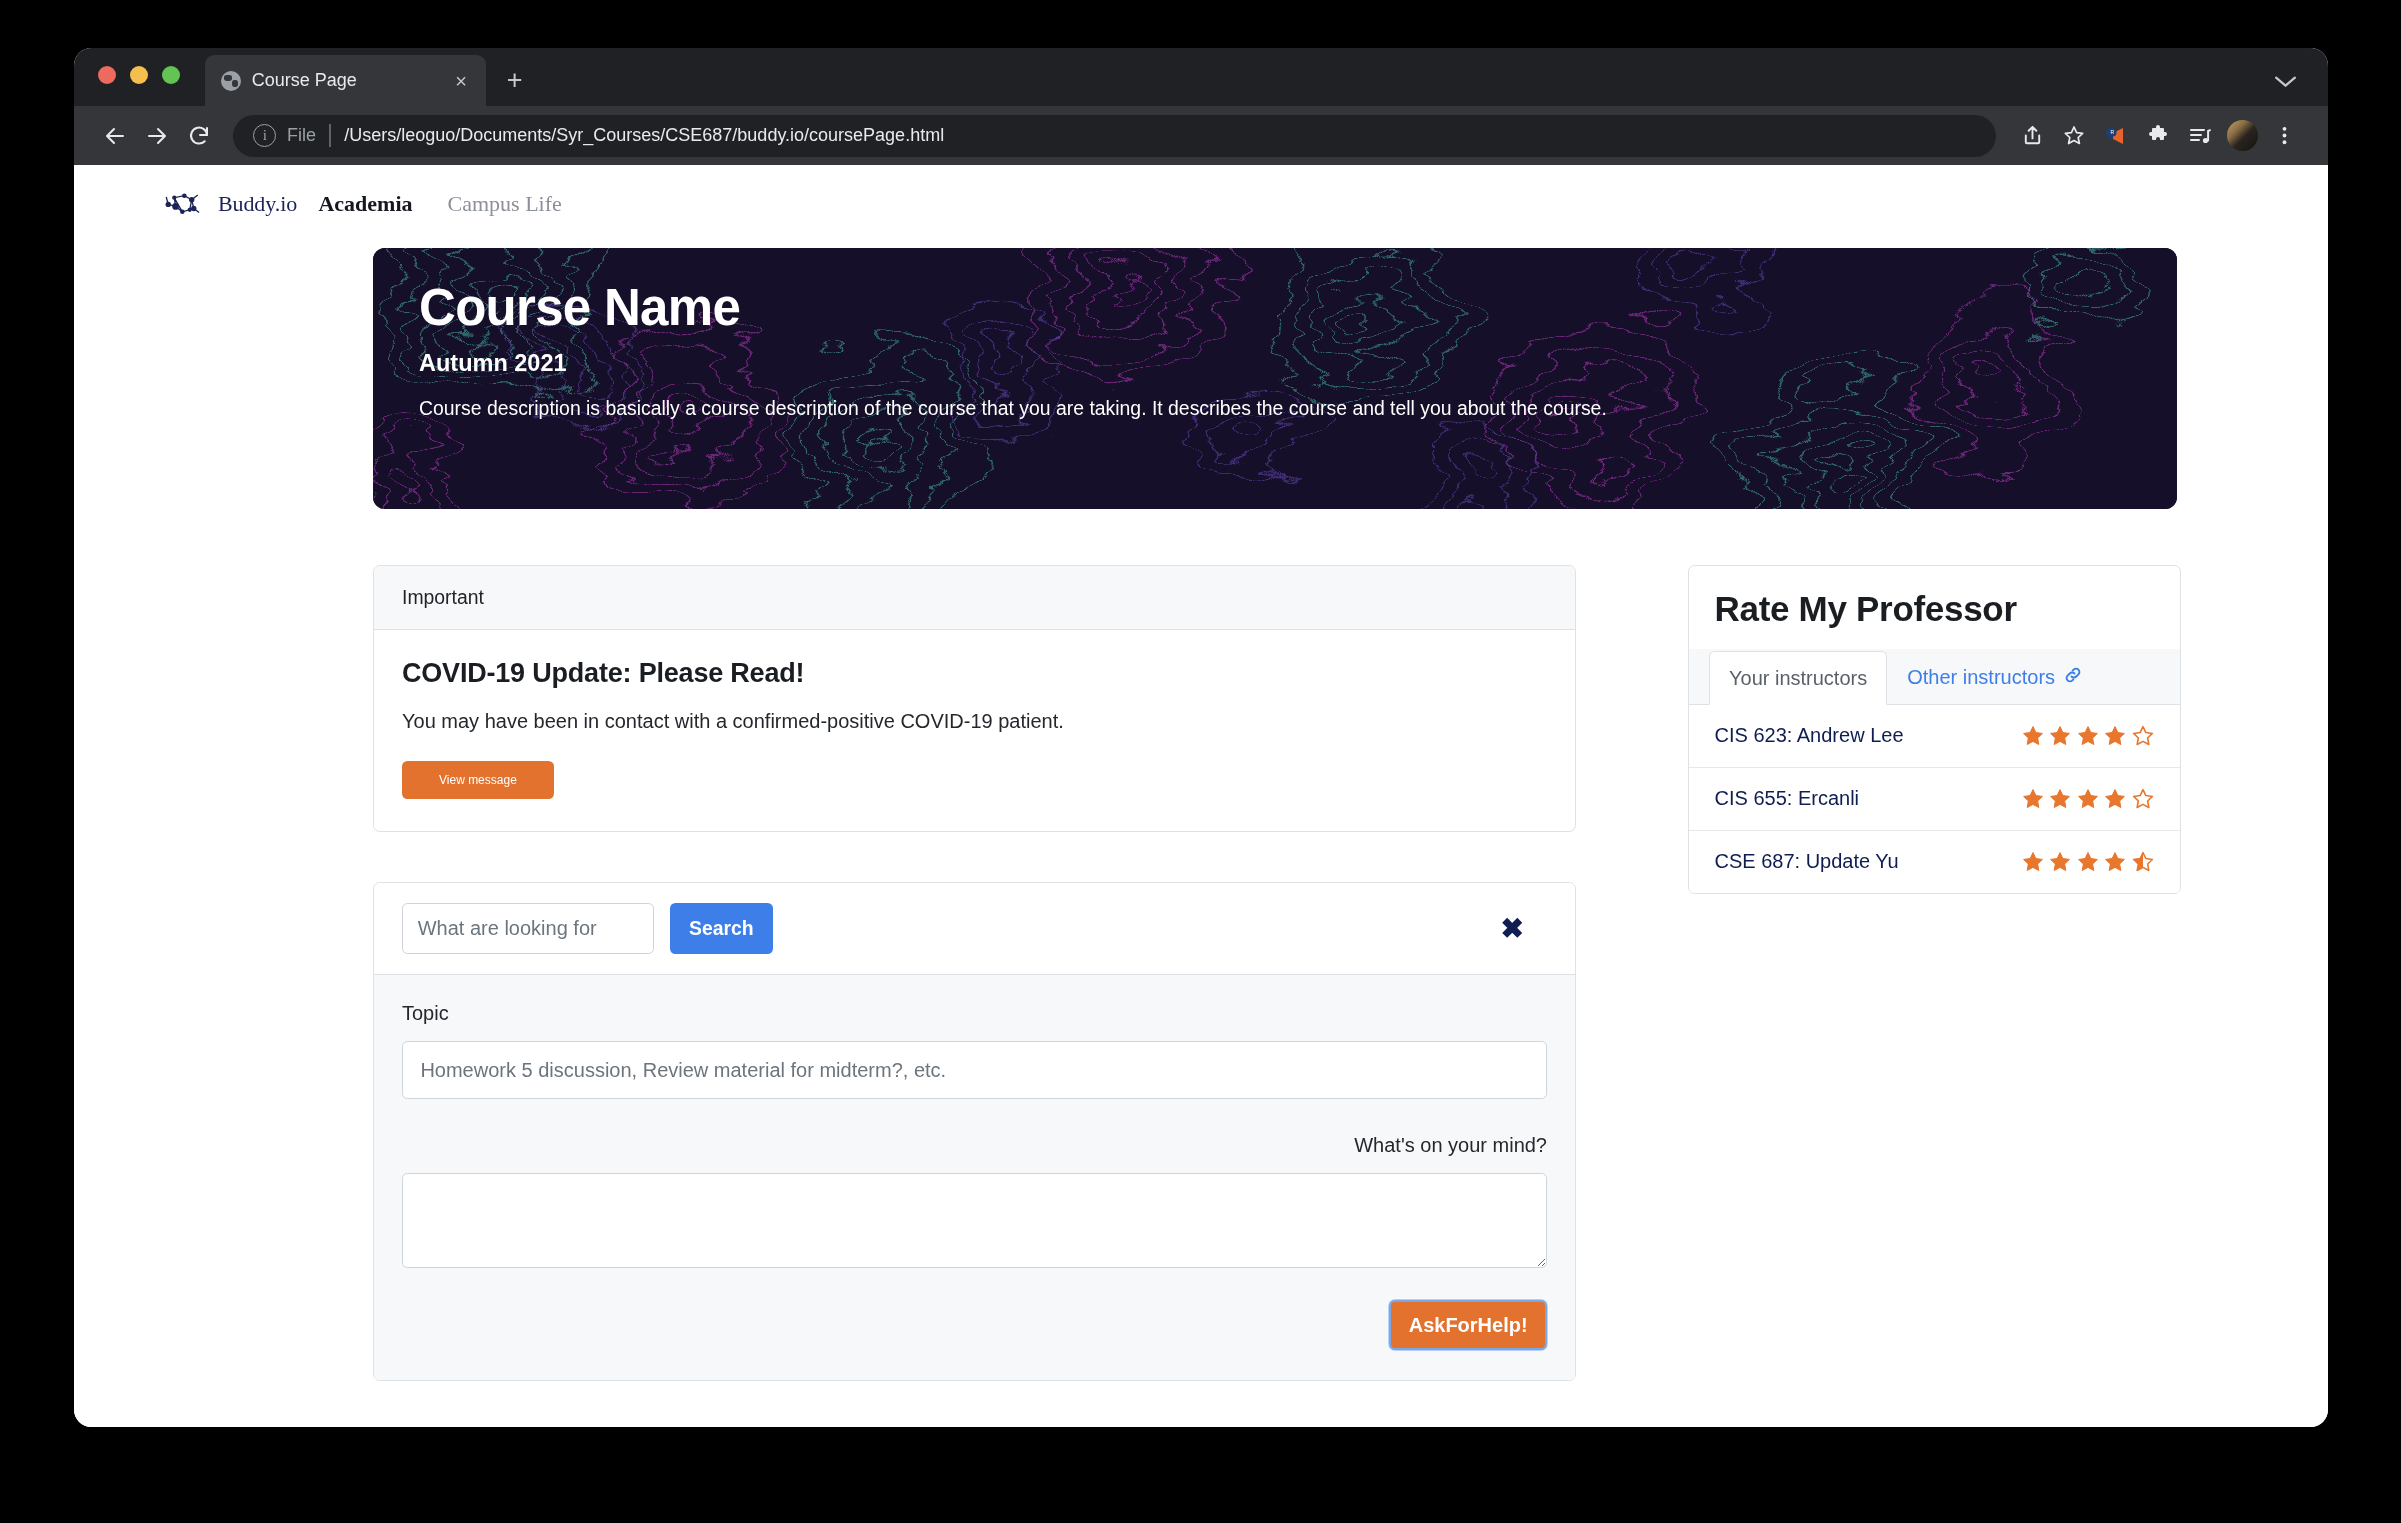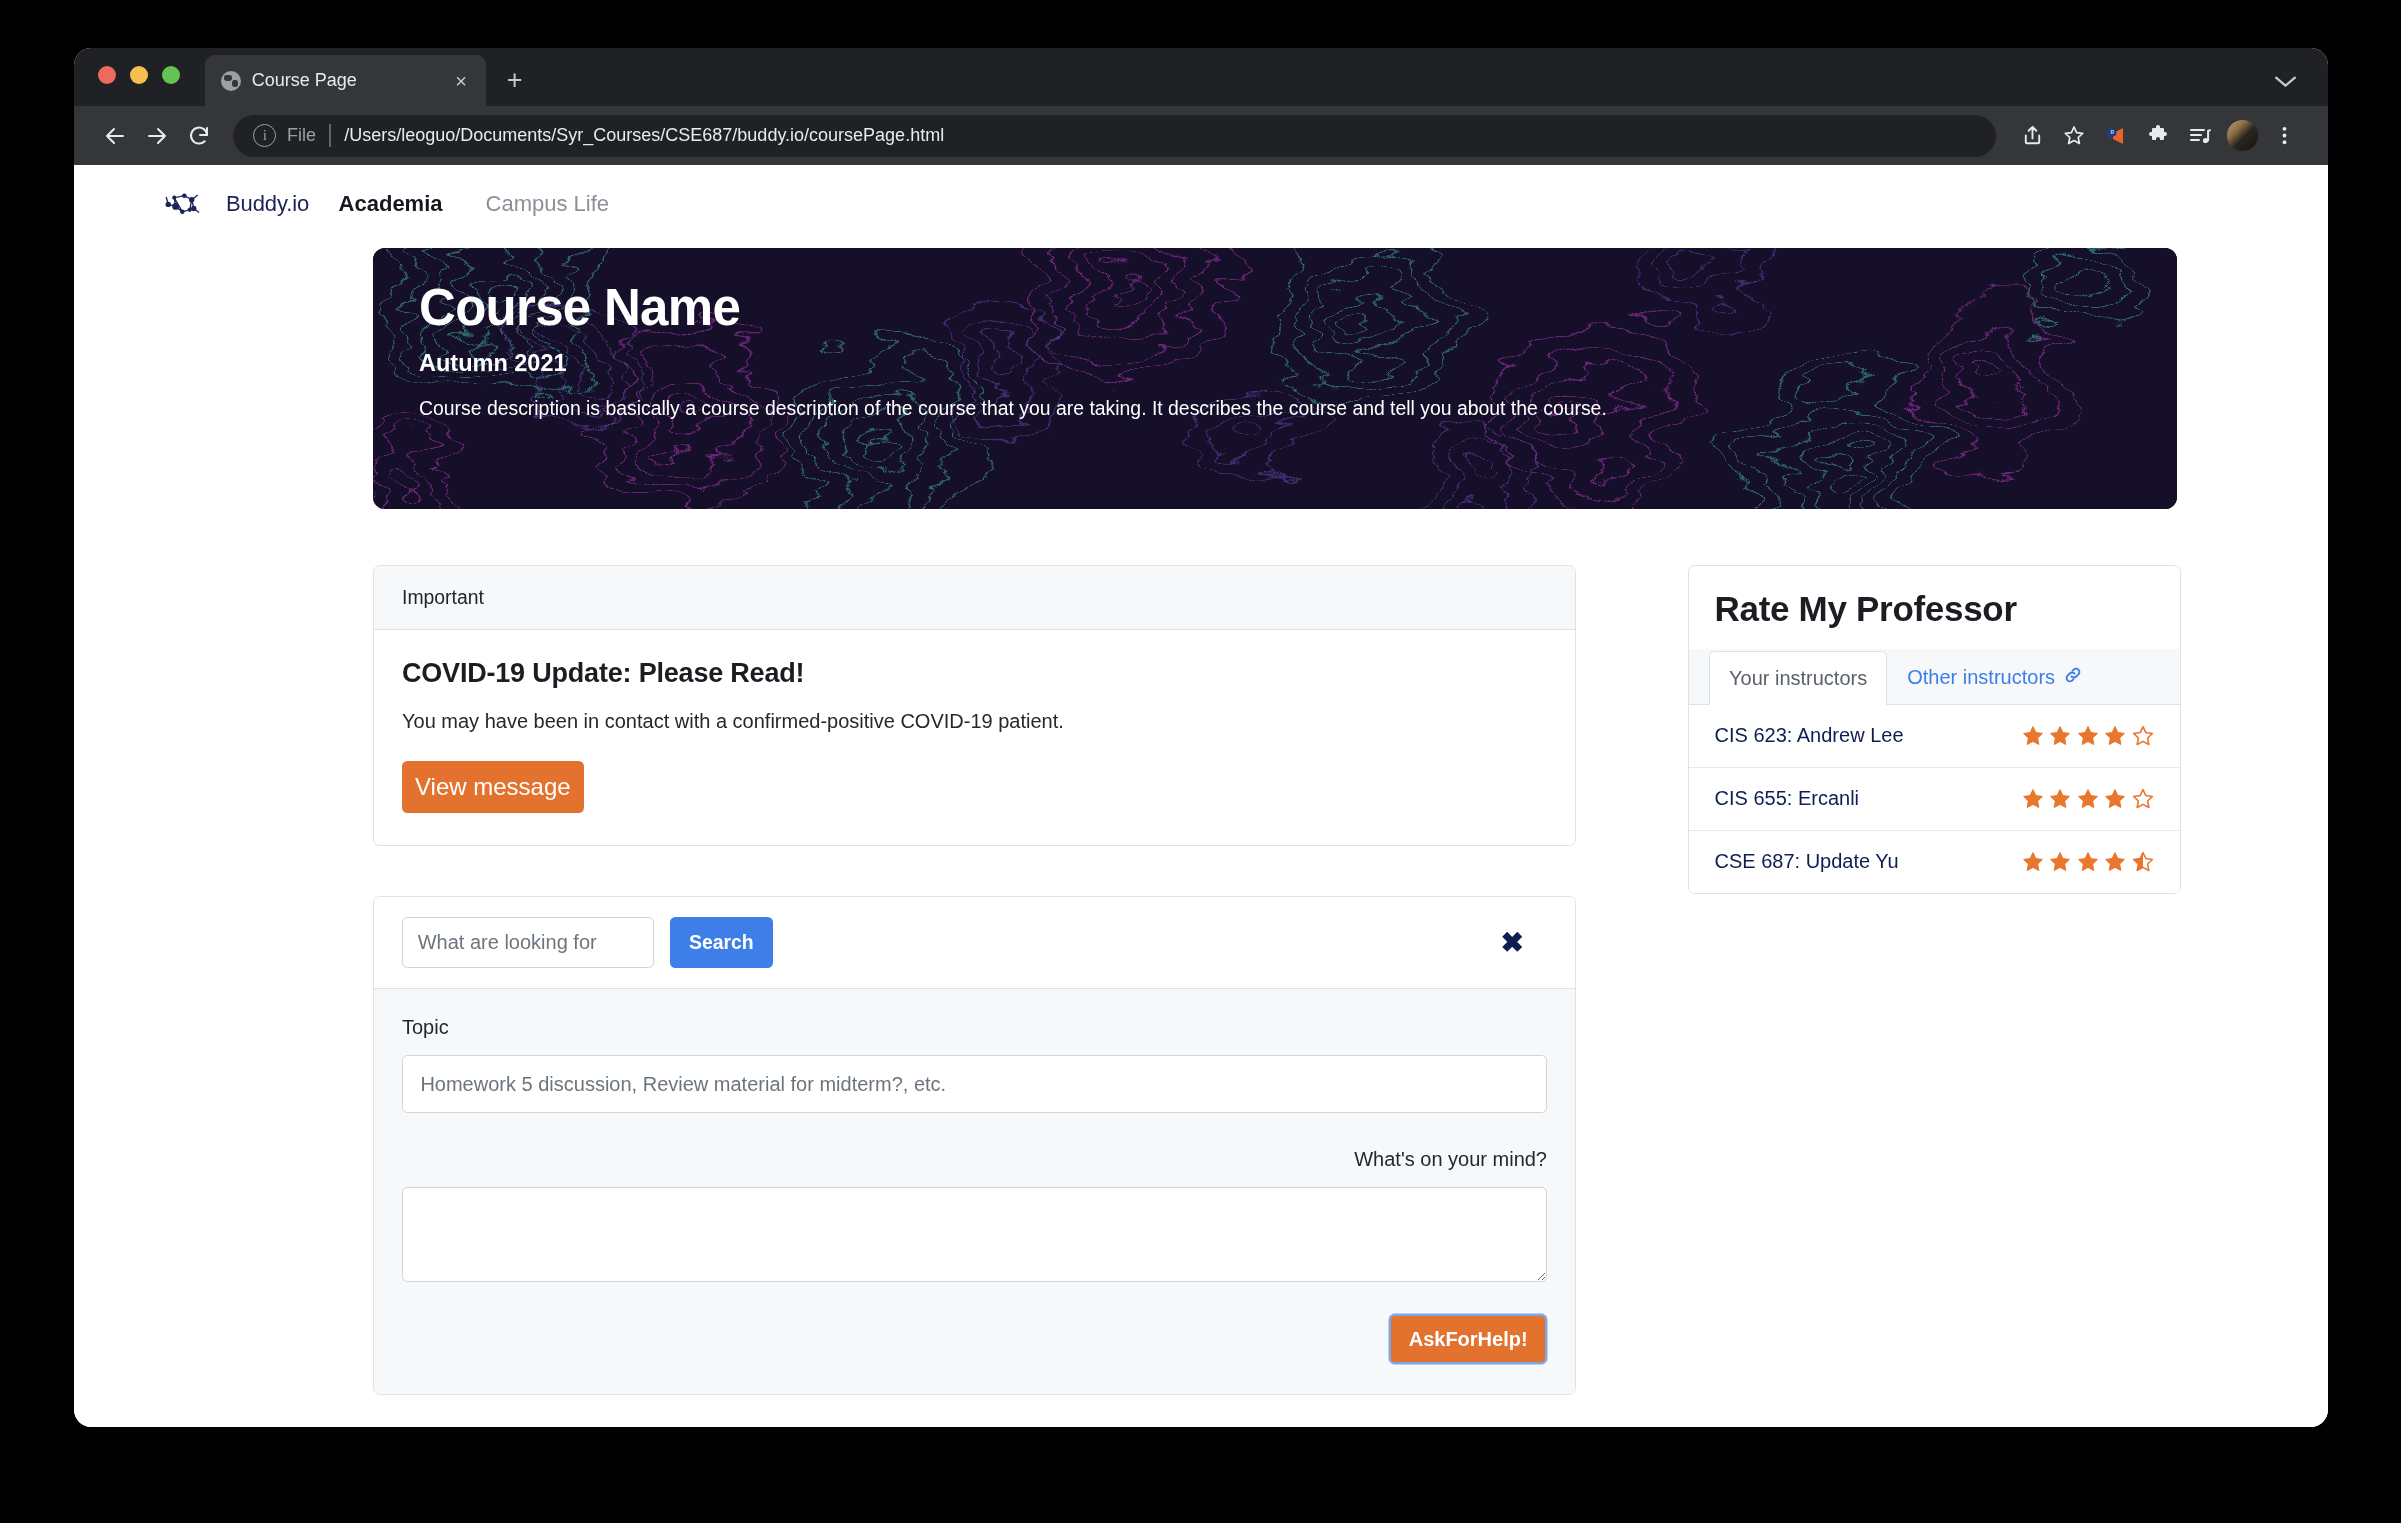--- a/index.html
+++ b/index.html
@@ -127,21 +127,22 @@
   
   #page {
     flex: 1; background: #ffffff;
     position: relative; overflow: hidden;
   }
 
   
   #site-nav {
     display: flex; align-items: flex-end;
     padding: 25.5px 0 20px 90px;
-    gap: 16px;
+    gap: 8px;
+    font-family: Liberation Serif, serif;
   }
   #logo-mark { width: 38px; height: 25.5px; flex: 0 0 auto; }
   #brand-name {
     font-size: 22px; color: #1c2356; font-weight: 400;
     margin-left: 8px; letter-spacing: -0.1px;
   }
   #nav-academia {
     font-size: 22px; color: #15181f; font-weight: 700;
     margin-left: 13.4px;
   }
@@ -206,21 +207,21 @@
   #covid-title {
     font-size: 27px; font-weight: 700; color: #1a1d21;
     letter-spacing: -0.2px;
   }
   #covid-text {
     font-size: 20px; color: #24282d; margin-top: 21.4px;
   }
   #view-message-button {
     display: inline-block; margin-top: 28px;
     background: #e2722e; color: #ffffff;
-    font-size: 24px; padding: 12px 13px;
+    font-size: 12px; padding: 12px 37px;
     border-radius: 5.4px; border: none;
     font-family: "Liberation Sans", sans-serif;
   }
 
   
   #ask-card { margin-top: 50px; }
   #ask-header {
     padding: 20px 28px;
     display: flex; align-items: center;
     border-bottom: 1.3px solid #dee2e6;

